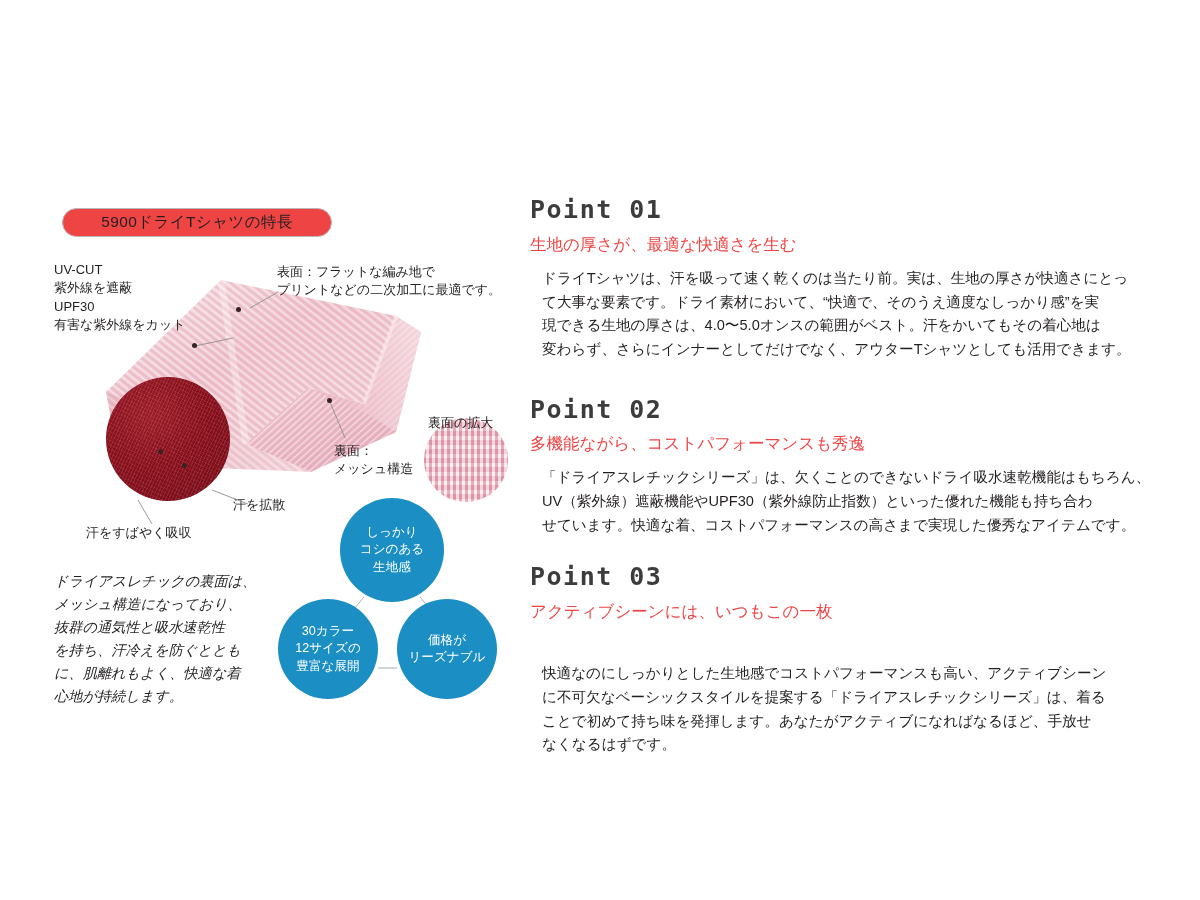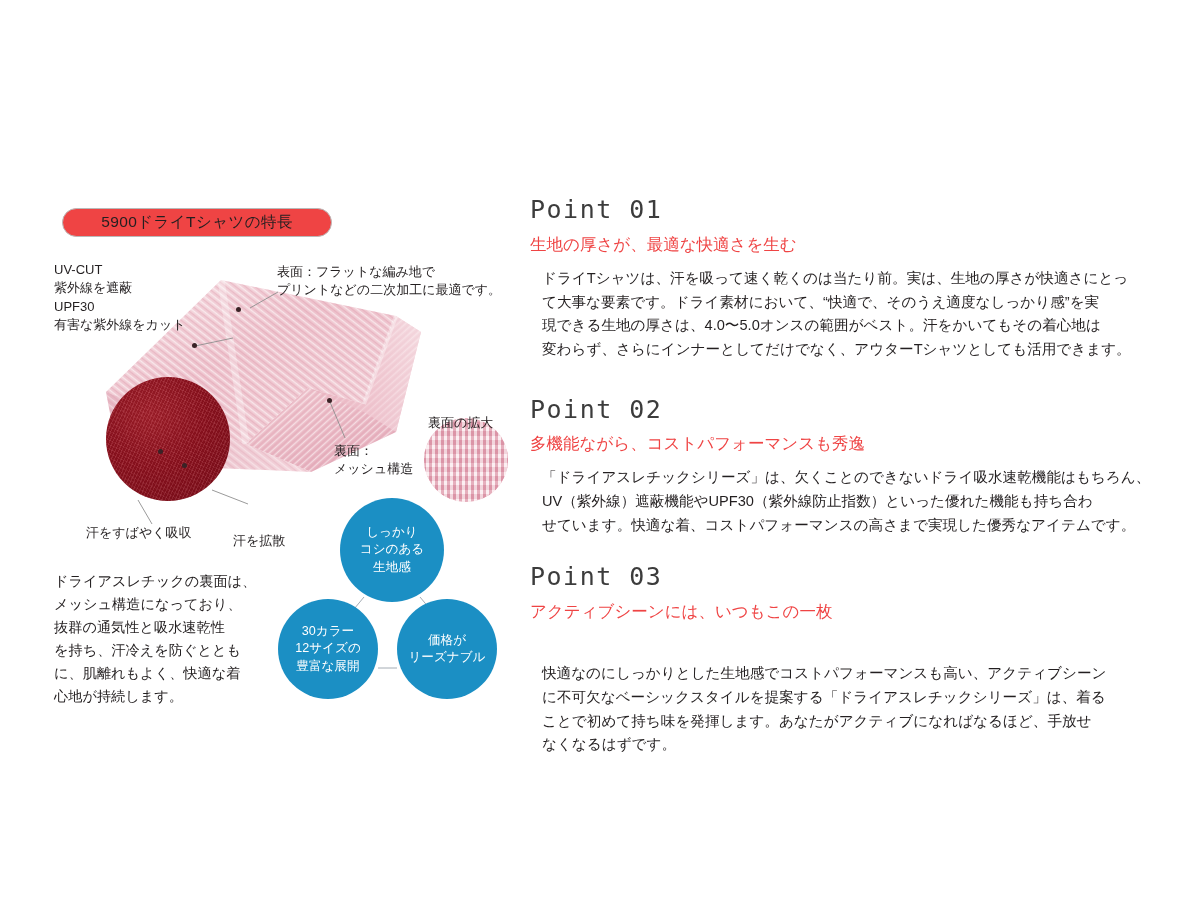--- a/index.html
+++ b/index.html
@@ -59,21 +59,21 @@
     position: absolute;
     font-size: 13px;
     line-height: 1.42;
     color: #231f20;
     white-space: pre-line;
   }
   .anno-uv      { left: 54px;  top: 261px; }
   .anno-surface { left: 277px; top: 263px; }
   .anno-backmag { left: 428px; top: 414px; }
   .anno-back    { left: 334px; top: 442px; }
-  .anno-diffuse { left: 233px; top: 496px; margin-top: 36px; }
+  .anno-diffuse { left: 233px; top: 496px; }
   .anno-absorb  { left: 86px;  top: 524px; }
 
   
   .fabric-wrap {
     position: absolute;
     left: 96px;
     top: 272px;
     width: 330px;
     height: 215px;
   }
@@ -149,20 +149,21 @@
   
   .left-para {
     position: absolute;
     left: 54px;
     top: 570px;
     width: 225px;
     font-size: 14.2px;
     line-height: 1.62;
     color: #231f20;
     white-space: pre-line;
+    font-style: italic;
   }
 
   
   .bubbles {
     position: absolute;
     left: 278px;
     top: 498px;
     width: 240px;
     height: 195px;
   }
@@ -190,21 +191,21 @@
     left: 530px;
     top: 196px;
     width: 645px;
   }
   .point-block { margin-bottom: 4px; }
   .point-label {
     font-family: "DejaVu Sans Mono", "Liberation Mono", monospace;
     font-size: 25px;
     letter-spacing: 1.5px;
     color: #3c3c3c;
-    font-weight: 400;
+    font-weight: 700;
     margin: 0 0 10px 0;
     line-height: 1.1;
   }
   .point-sub {
     font-size: 16.5px;
     color: #ef4444;
     margin: 0 0 12px 0;
     line-height: 1.3;
     font-weight: 400;
   }

